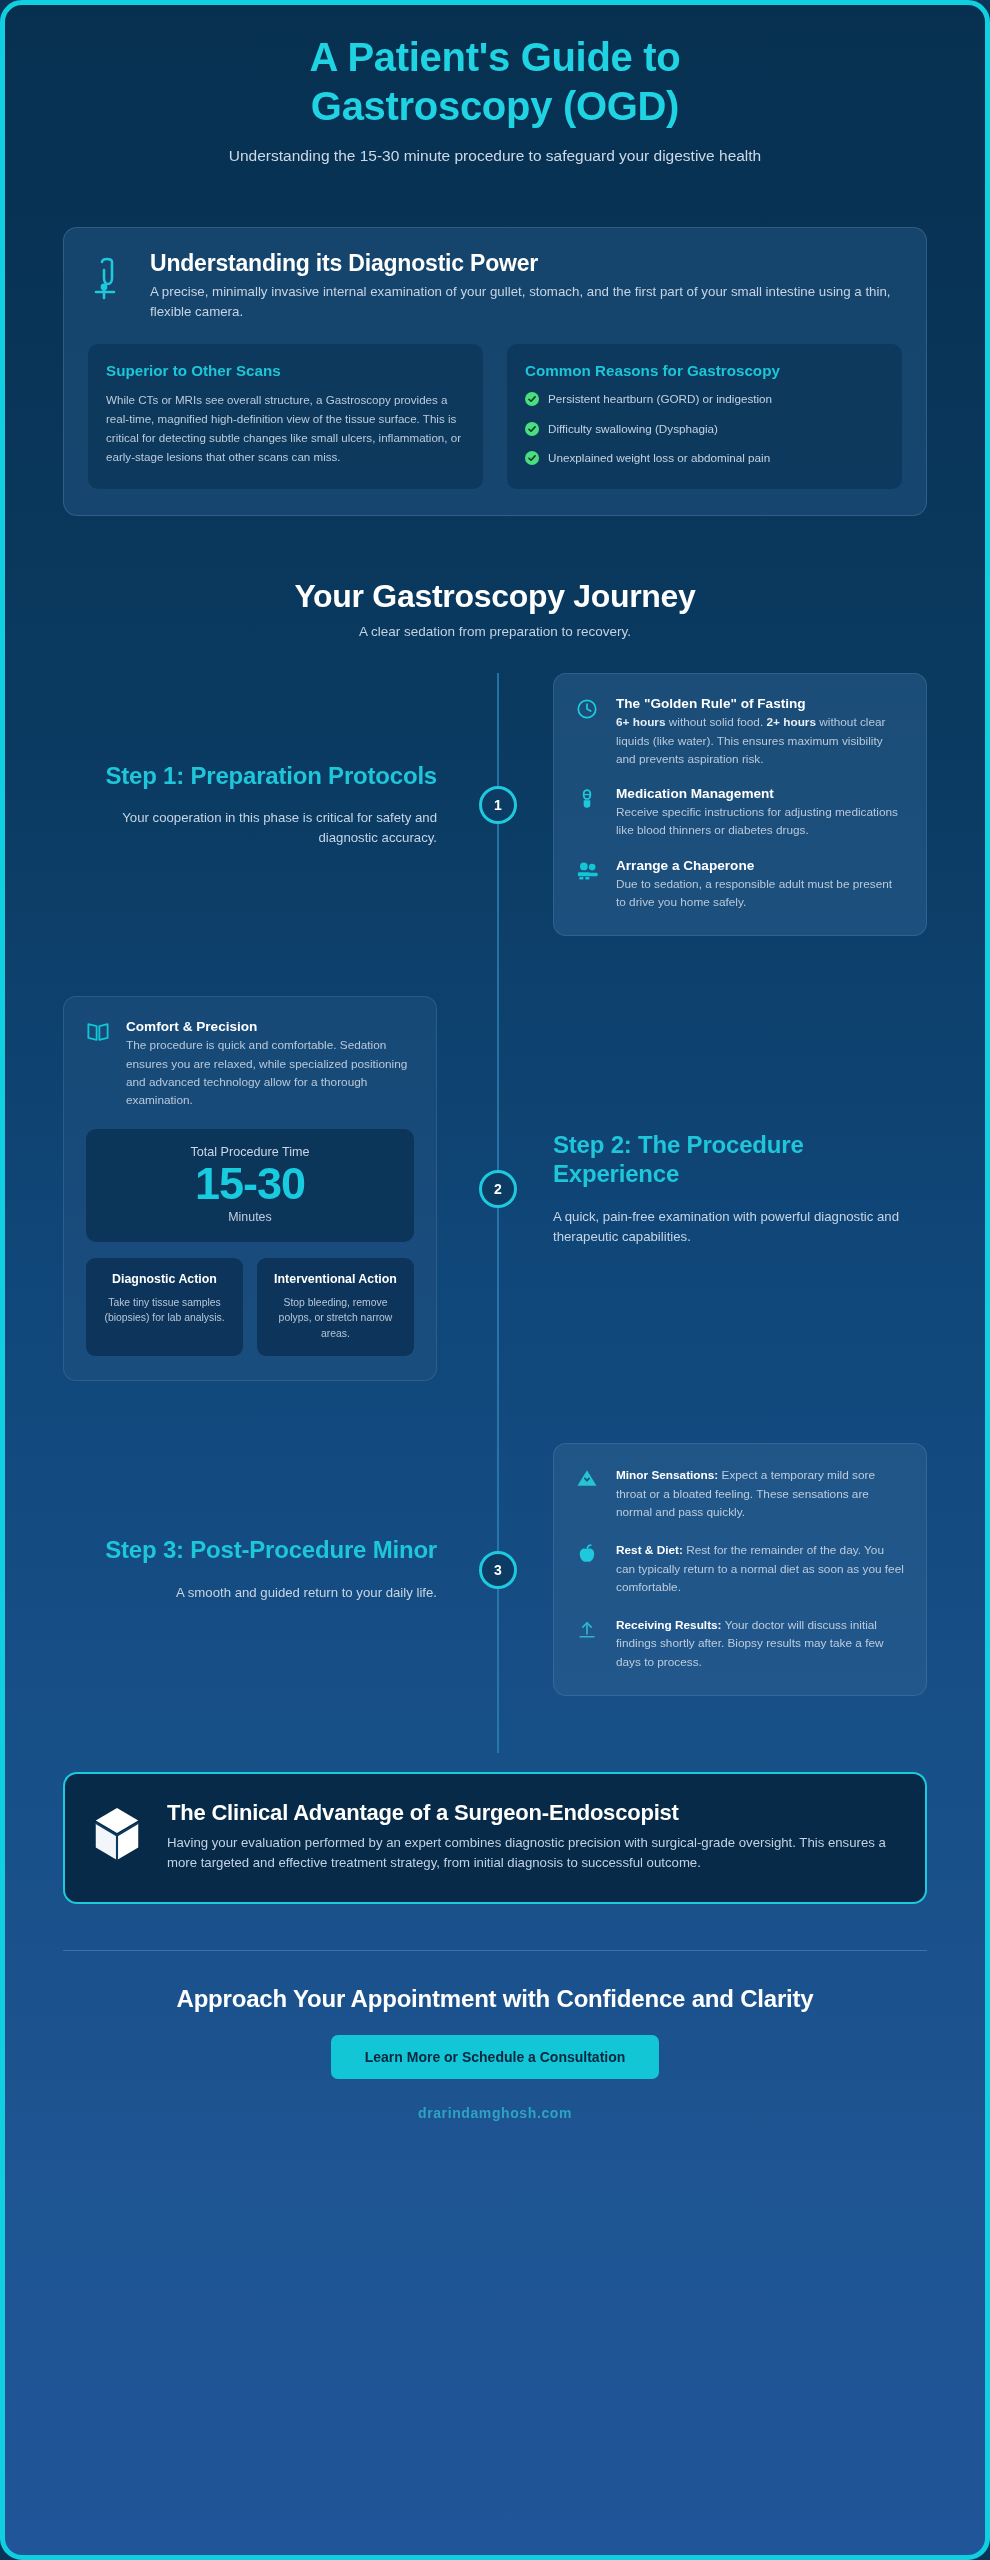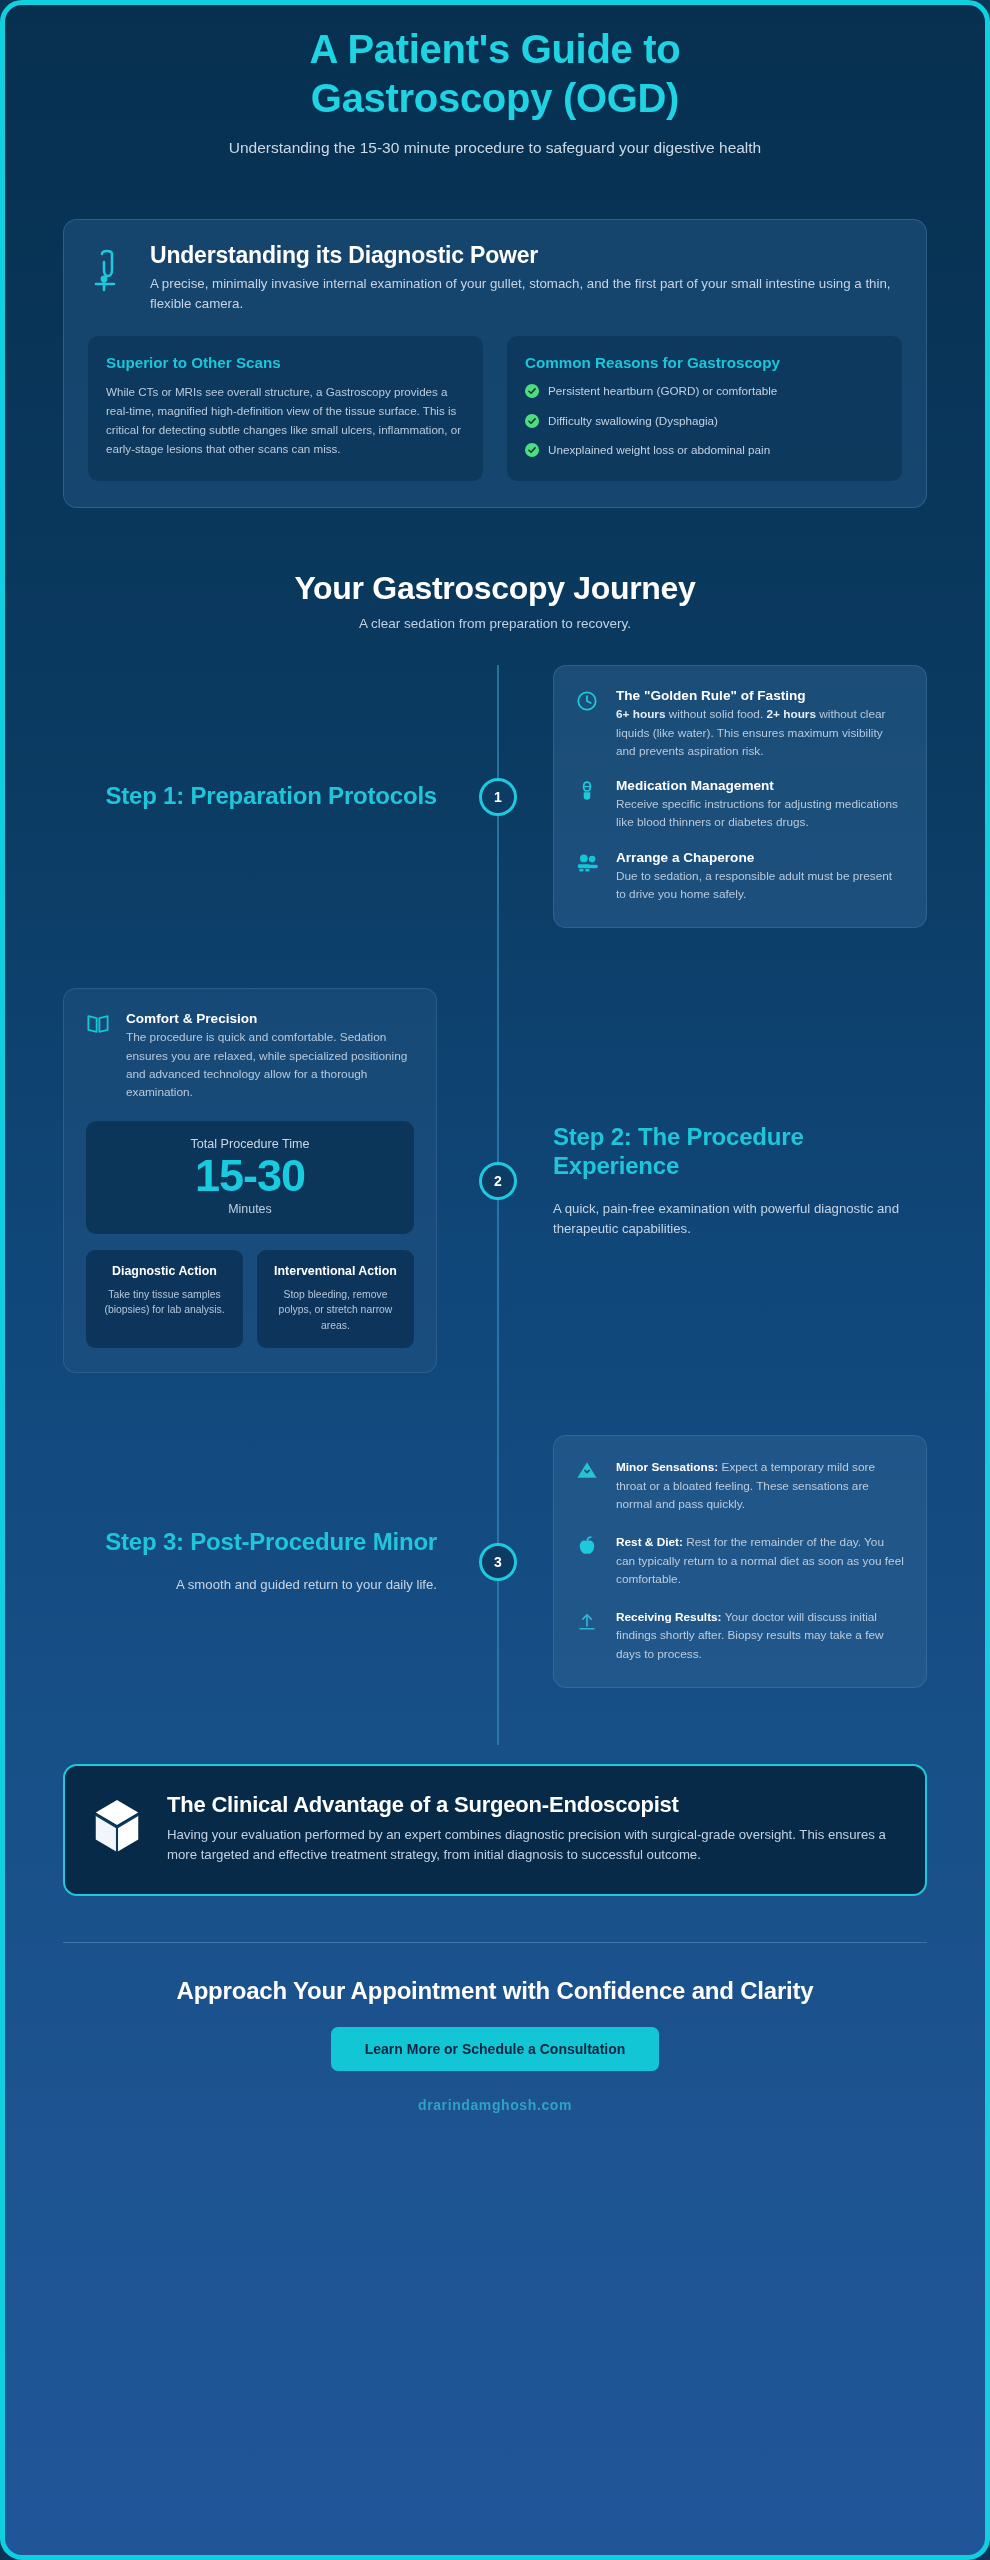--- a/index.html
+++ b/index.html
@@ -27,21 +27,21 @@
         #1d5491 84%,
         #205699 100%);
     overflow: hidden;
   }
 
   .inner {
     padding: 0 58px;
   }
 
   
-  .header { padding-top: 20px; text-align: center; }
+  .header { padding-top: 28px; text-align: center; }
   .header h1 {
     font-size: 40px;
     font-weight: bold;
     color: #1fd3e3;
     line-height: 1.22;
     letter-spacing: -0.3px;
   }
   .header .sub {
     margin: 14px auto 0;
     max-width: 620px;
@@ -340,21 +340,21 @@
         <div class="sub-card">
           <h3>Common Reasons for Gastroscopy</h3>
           <ul class="check-list">
             <li>
               <span class="check-ic">
                 <svg width="14" height="14" viewBox="0 0 16 16">
                     <circle cx="8" cy="8" r="8" fill="#4ade80"></circle>
                     <path d="M4.5 8.3 L6.9 10.6 L11.5 5.6" stroke="#0d3a28" stroke-width="1.8" fill="none" stroke-linecap="round" stroke-linejoin="round"></path>
                   </svg>
               </span>
-              <span>Persistent heartburn (GORD) or comfortable</span>
+              <span>Persistent heartburn (GORD) or indigestion</span>
             </li>
             <li>
               <span class="check-ic">
                 <svg width="14" height="14" viewBox="0 0 16 16">
                     <circle cx="8" cy="8" r="8" fill="#4ade80"></circle>
                     <path d="M4.5 8.3 L6.9 10.6 L11.5 5.6" stroke="#0d3a28" stroke-width="1.8" fill="none" stroke-linecap="round" stroke-linejoin="round"></path>
                   </svg>
               </span>
               <span>Difficulty swallowing (Dysphagia)</span>
             </li>
@@ -376,20 +376,21 @@
       <h2>Your Gastroscopy Journey</h2>
       <p>A clear sedation from preparation to recovery.</p>
     </div>
 
     <div class="timeline">
       <div class="spine"></div>
 
       <div class="step">
         <div class="col-left ta-right">
           <div class="step-title">Step 1: Preparation Protocols</div>
+          <div class="step-desc">Your cooperation in this phase is critical for safety and diagnostic accuracy.</div>
         </div>
         <div class="marker">1</div>
         <div class="col-right">
           <div class="panel">
 
             <div class="feat">
               <span class="feat-ic">
                 <svg width="22" height="22" viewBox="0 0 24 24" fill="none">
                   <circle cx="12" cy="12" r="9.5" stroke="#1fc9dd" stroke-width="1.9"></circle>
                   <path d="M12 6.6 L12 12 L16 14.2" stroke="#1fc9dd" stroke-width="1.9" stroke-linecap="round" stroke-linejoin="round"></path>

